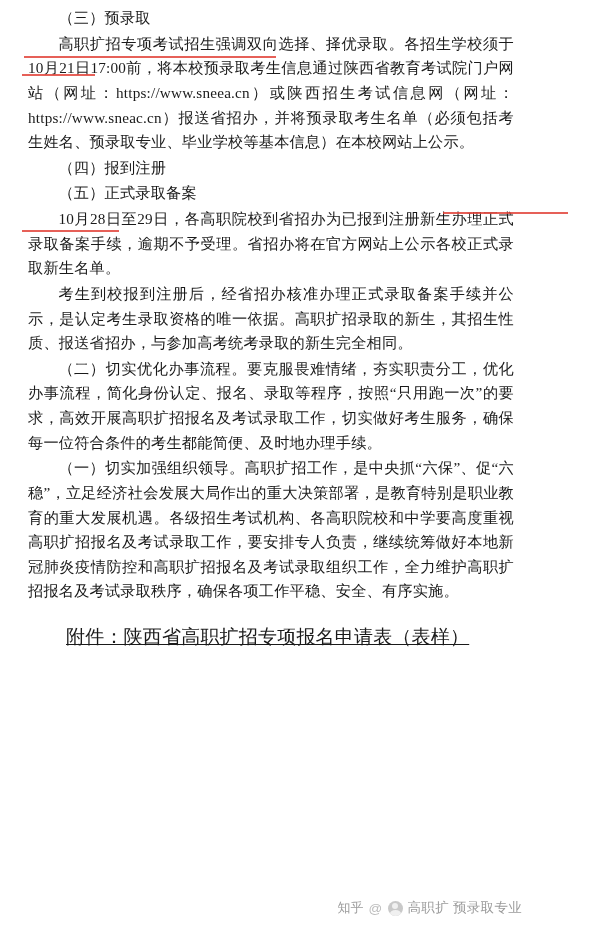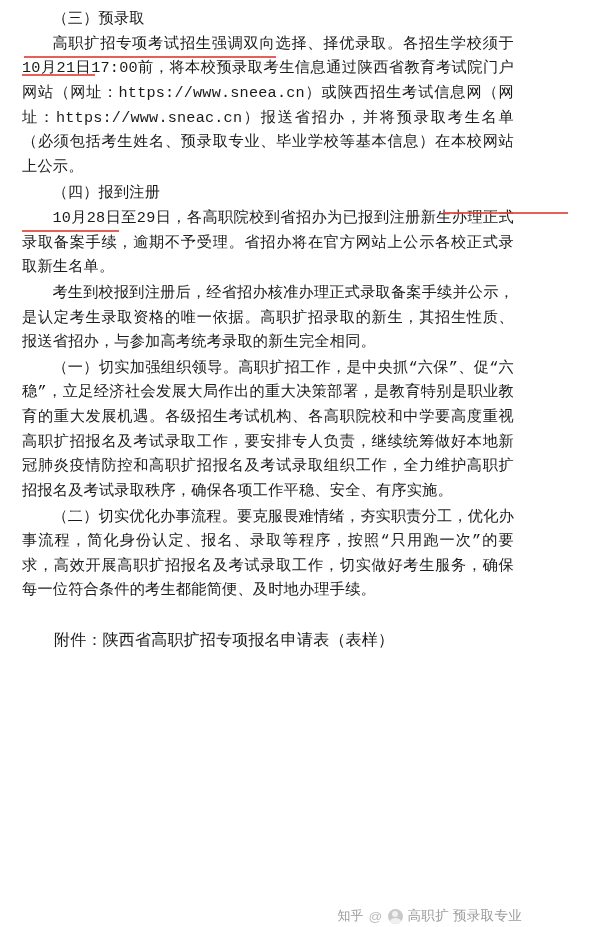--- a/index.html
+++ b/index.html
@@ -13,64 +13,64 @@
     font-family: "Liberation Serif", "DejaVu Serif", serif;
     color: #1a1a1a;
     position: relative;
     overflow: hidden;
   }
   .page {
     position: relative;
     width: 536px;
     height: 927px;
     box-sizing: border-box;
-    padding: 6px 22px 0 22px;
+    padding: 6px 22px 0 28px;
   }
   .para {
     font-size: 15.2px;
     line-height: 1.62;
     text-align: justify;
     text-justify: inter-ideograph;
     margin: 0 0 1px 0;
     letter-spacing: 0.2px;
   }
   .indent {
     text-indent: 2em;
-    font-family: Liberation Mono, monospace;
   }
   .heading {
     font-size: 15.2px;
     line-height: 1.62;
     margin: 0 0 1px 0;
     text-indent: 2em;
     letter-spacing: 0.2px;
   }
   .attachment {
-    font-size: 16px;
+    font-size: 19px;
     line-height: 1.62;
-    margin: 24px 0 0 0;
+    margin: 18px 0 0 0;
     text-indent: 2em;
     letter-spacing: 0.2px;
+    text-decoration: underline;
   }
   .redline {
     position: absolute;
     background: #e2443b;
     height: 1.5px;
     opacity: 0.85;
     pointer-events: none;
   }
   #rl1 { left: 24px;  top: 56px;  width: 252px; }
   #rl2 { left: 22px;  top: 74px;  width: 73px; }
   #rl3 { left: 443px; top: 212px; width: 125px; }
   #rl4 { left: 22px;  top: 230px; width: 97px; }
   
   .watermark {
     position: absolute;
     right: 14px;
-    bottom: 2px;
+    bottom: 10px;
     display: flex;
     align-items: center;
     gap: 5px;
     font-size: 13.5px;
     color: #9b9b9b;
     font-family: "Liberation Sans", sans-serif;
     letter-spacing: 0.3px;
   }
   .wm-logo {
     font-size: 13px;
@@ -113,25 +113,26 @@
 </head>
 <body>
 
 <div class="page">
 
   <p class="heading">（三）预录取</p>
   <p class="para indent">高职扩招专项考试招生强调双向选择、择优录取。各招生学校须于10月21日17:00前，将本校预录取考生信息通过陕西省教育考试院门户网站（网址：https://www.sneea.cn）或陕西招生考试信息网（网址：https://www.sneac.cn）报送省招办，并将预录取考生名单（必须包括考生姓名、预录取专业、毕业学校等基本信息）在本校网站上公示。</p>
 
   <p class="heading">（四）报到注册</p>
 
+  <p class="heading">（五）正式录取备案</p>
   <p class="para indent">10月28日至29日，各高职院校到省招办为已报到注册新生办理正式录取备案手续，逾期不予受理。省招办将在官方网站上公示各校正式录取新生名单。</p>
   <p class="para indent">考生到校报到注册后，经省招办核准办理正式录取备案手续并公示，是认定考生录取资格的唯一依据。高职扩招录取的新生，其招生性质、报送省招办，与参加高考统考录取的新生完全相同。</p>
 
+  <p class="para indent">（二）切实优化办事流程。要克服畏难情绪，夯实职责分工，优化办事流程，简化身份认定、报名、录取等程序，按照“只用跑一次”的要求，高效开展高职扩招报名及考试录取工作，切实做好考生服务，确保每一位符合条件的考生都能简便、及时地办理手续。</p>
   <p class="para indent">（一）切实加强组织领导。高职扩招工作，是中央抓“六保”、促“六稳”，立足经济社会发展大局作出的重大决策部署，是教育特别是职业教育的重大发展机遇。各级招生考试机构、各高职院校和中学要高度重视高职扩招报名及考试录取工作，要安排专人负责，继续统筹做好本地新冠肺炎疫情防控和高职扩招报名及考试录取组织工作，全力维护高职扩招报名及考试录取秩序，确保各项工作平稳、安全、有序实施。</p>
-  <p class="para indent">（二）切实优化办事流程。要克服畏难情绪，夯实职责分工，优化办事流程，简化身份认定、报名、录取等程序，按照“只用跑一次”的要求，高效开展高职扩招报名及考试录取工作，切实做好考生服务，确保每一位符合条件的考生都能简便、及时地办理手续。</p>
 
   <p class="attachment">附件：陕西省高职扩招专项报名申请表（表样）</p>
 
   <div class="redline" id="rl1"></div>
   <div class="redline" id="rl2"></div>
   <div class="redline" id="rl3"></div>
   <div class="redline" id="rl4"></div>
 
   <div class="watermark">
     <span class="wm-logo">知乎</span>

